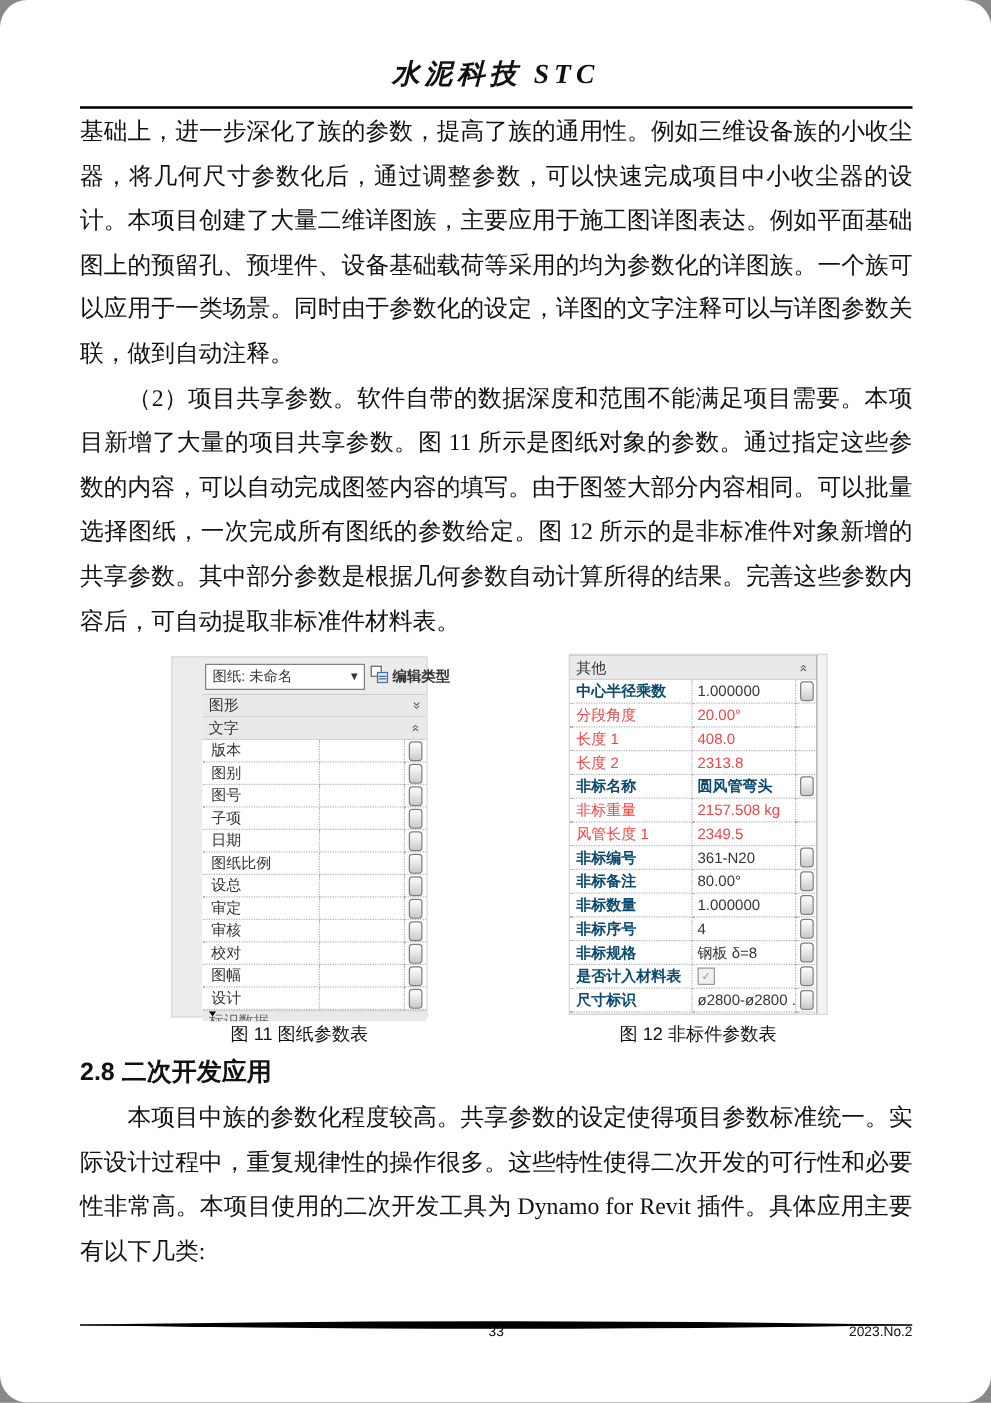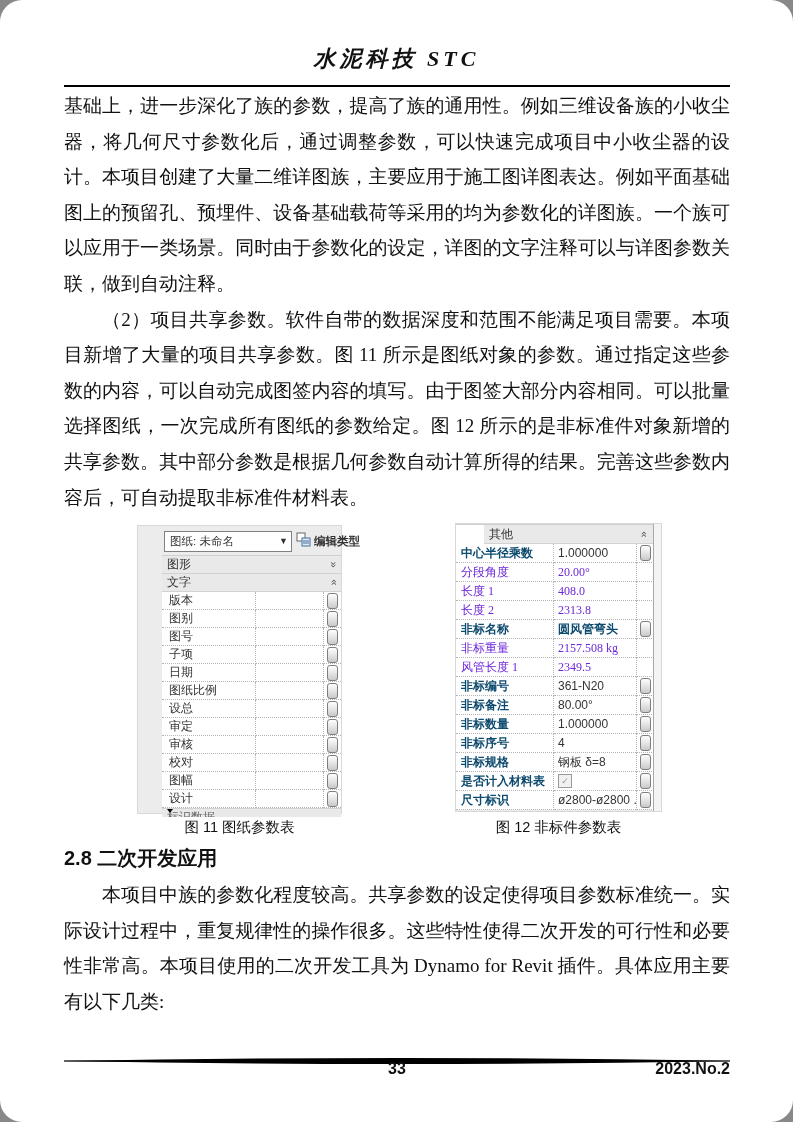--- a/index.html
+++ b/index.html
@@ -43,21 +43,21 @@
     font-size:11.5px;
   }
   .dd-arrow{font-size:9px; color:#333;}
   .rv-edit-btn{display:flex; align-items:center; gap:3px; cursor:default;font-weight:bold;}
   .rv-edit-label{font-size:11.5px; white-space:nowrap;}
   .rv-grid{background:#fff; border-top:1px solid #cfcfcf;}
   .rv-sec{
     height:17px; background:#e9e9e9; display:flex; align-items:center;
     justify-content:space-between; padding:0 5px; border-bottom:1px solid #d2d2d2;
   }
-  .panel-right .rv-sec{height:18px; padding-right:8px;margin-left:28px;}
+  .panel-right .rv-sec{height:18px; padding-right:8px;}
   .chev{display:inline-block; font-size:11px; color:#555; line-height:1;}
   .chev-down{transform:rotate(90deg);}
   .chev-up{transform:rotate(-90deg);}
   .rv-row{display:flex; height:18px; background:#fff;}
   .panel-right .rv-row{height:19px;}
   .rv-row .lbl{
     width:86px; padding-left:7px; display:flex; align-items:center;
     border-right:1px dotted #b5b5b5; border-bottom:1px dotted #b5b5b5;
     white-space:nowrap; overflow:hidden;
   }
@@ -67,21 +67,21 @@
     border-bottom:1px dotted #b5b5b5; white-space:nowrap; overflow:hidden;
   }
   .rv-row .btncell{
     width:17px; display:flex; align-items:center; justify-content:center;
     border-left:1px dotted #b5b5b5; border-bottom:1px dotted #b5b5b5;
   }
   .rv-assoc-btn{
     width:9px; height:14px; border:1px solid #7e7e7e; border-radius:3px;
     background:linear-gradient(180deg,#fefefe 0%,#e8e8e8 45%,#c9c9c9 100%);
   }
-  .muted{color:#6d28d9;font-family:Liberation Serif, serif;}
+  .muted{color:#ef4444;}
   .strong{font-weight:bold; color:#0c4a6e;}
   .rv-scrollbar{
     position:absolute; right:0; top:0; bottom:0; width:7px;
     background:#f4f4f4; border-left:1px solid #a8a8a8;
   }
   .rv-grid-right{margin-right:7px;}
   .clipped-row{
     height:8px; background:#e9e9e9; overflow:hidden; position:relative;
     border-top:1px solid #d2d2d2; color:#666;
   }
@@ -99,21 +99,21 @@
   .fig-caption{
     position:absolute; top:818px; text-align:center;
     font-family:"Liberation Sans", sans-serif; font-size:14.5px; color:#111;
   }
   .cap11{left:137px; width:205px;}
   .cap12{left:455px; width:207px;}
   
   .footer-bar{position:absolute; left:64px; top:1051px; width:666px; height:8px;}
   .footer-row{
     position:absolute; left:64px; top:1060px; width:666px; height:16px;
-    font-family:"Liberation Sans", sans-serif; font-size:16px; color:#111;font-weight:bold;
+    font-family:"Liberation Sans", sans-serif; font-size:11px; color:#111;
   }
   .page-num{position:absolute; left:0; width:100%; text-align:center;}
   .issue{position:absolute; right:0; top:0;}
 </style>
 </head>
 <body>
 
 <div class="page">
 
   <div class="journal-title">水泥科技 STC</div>

